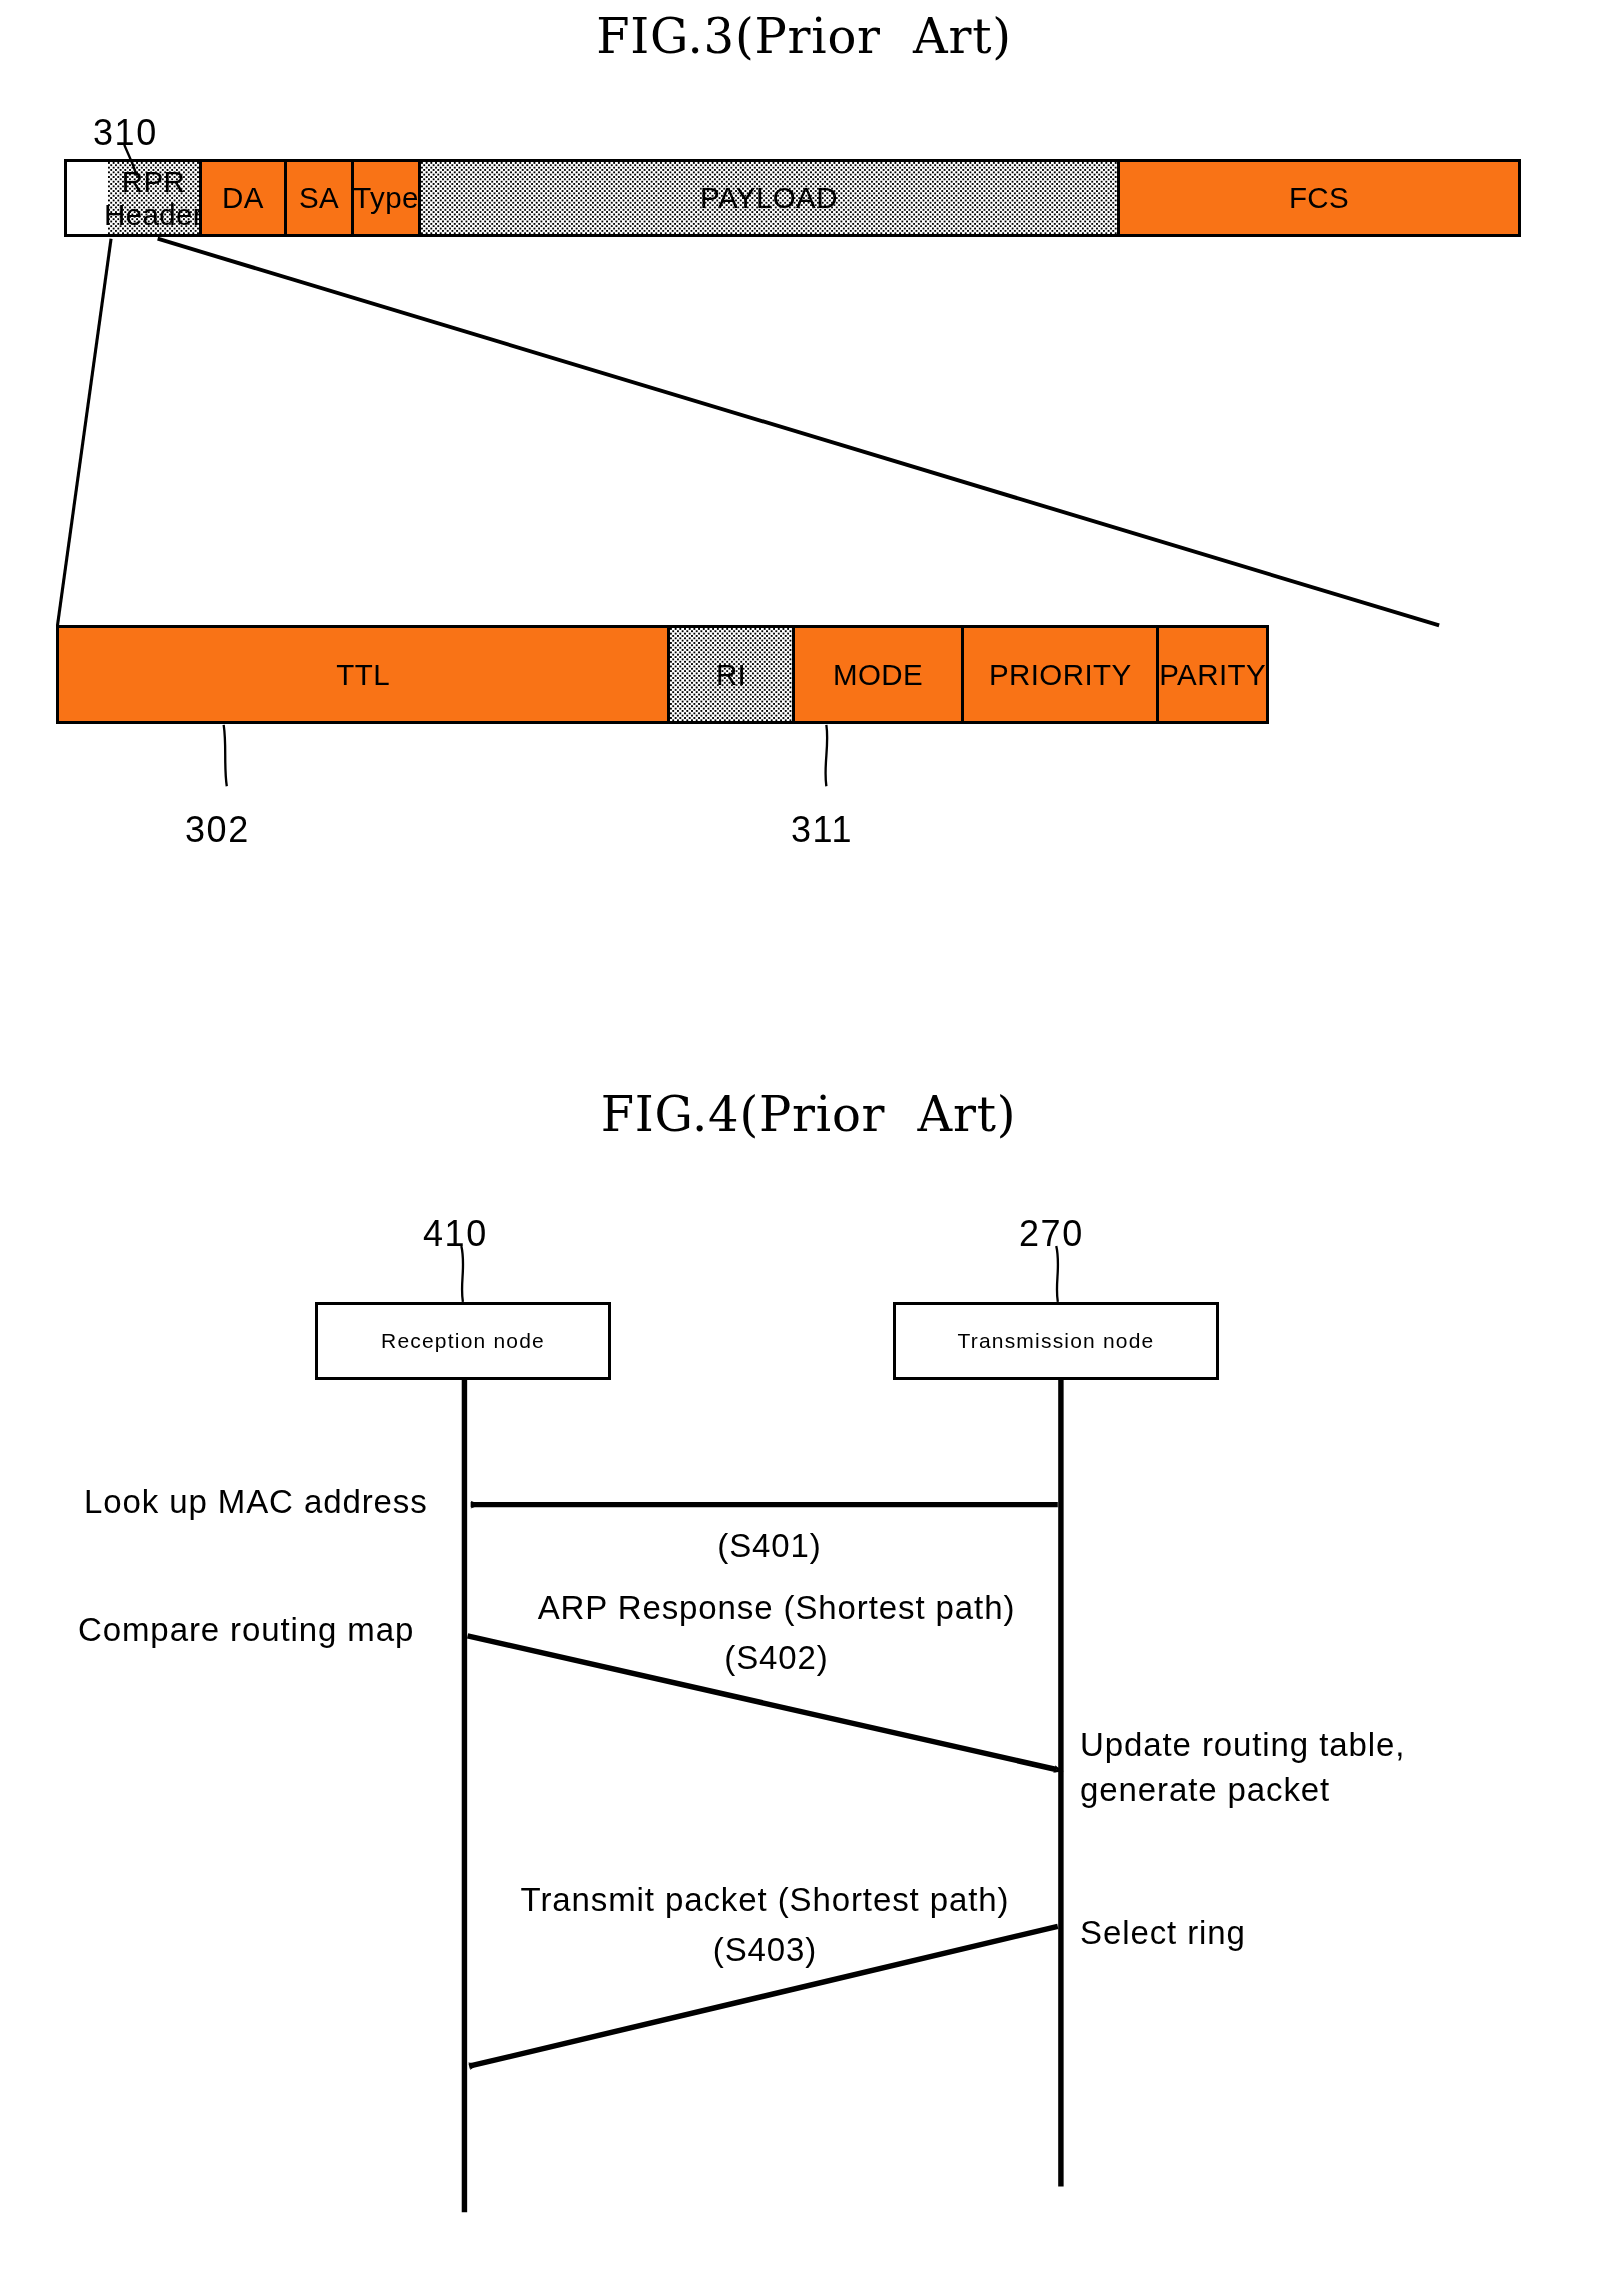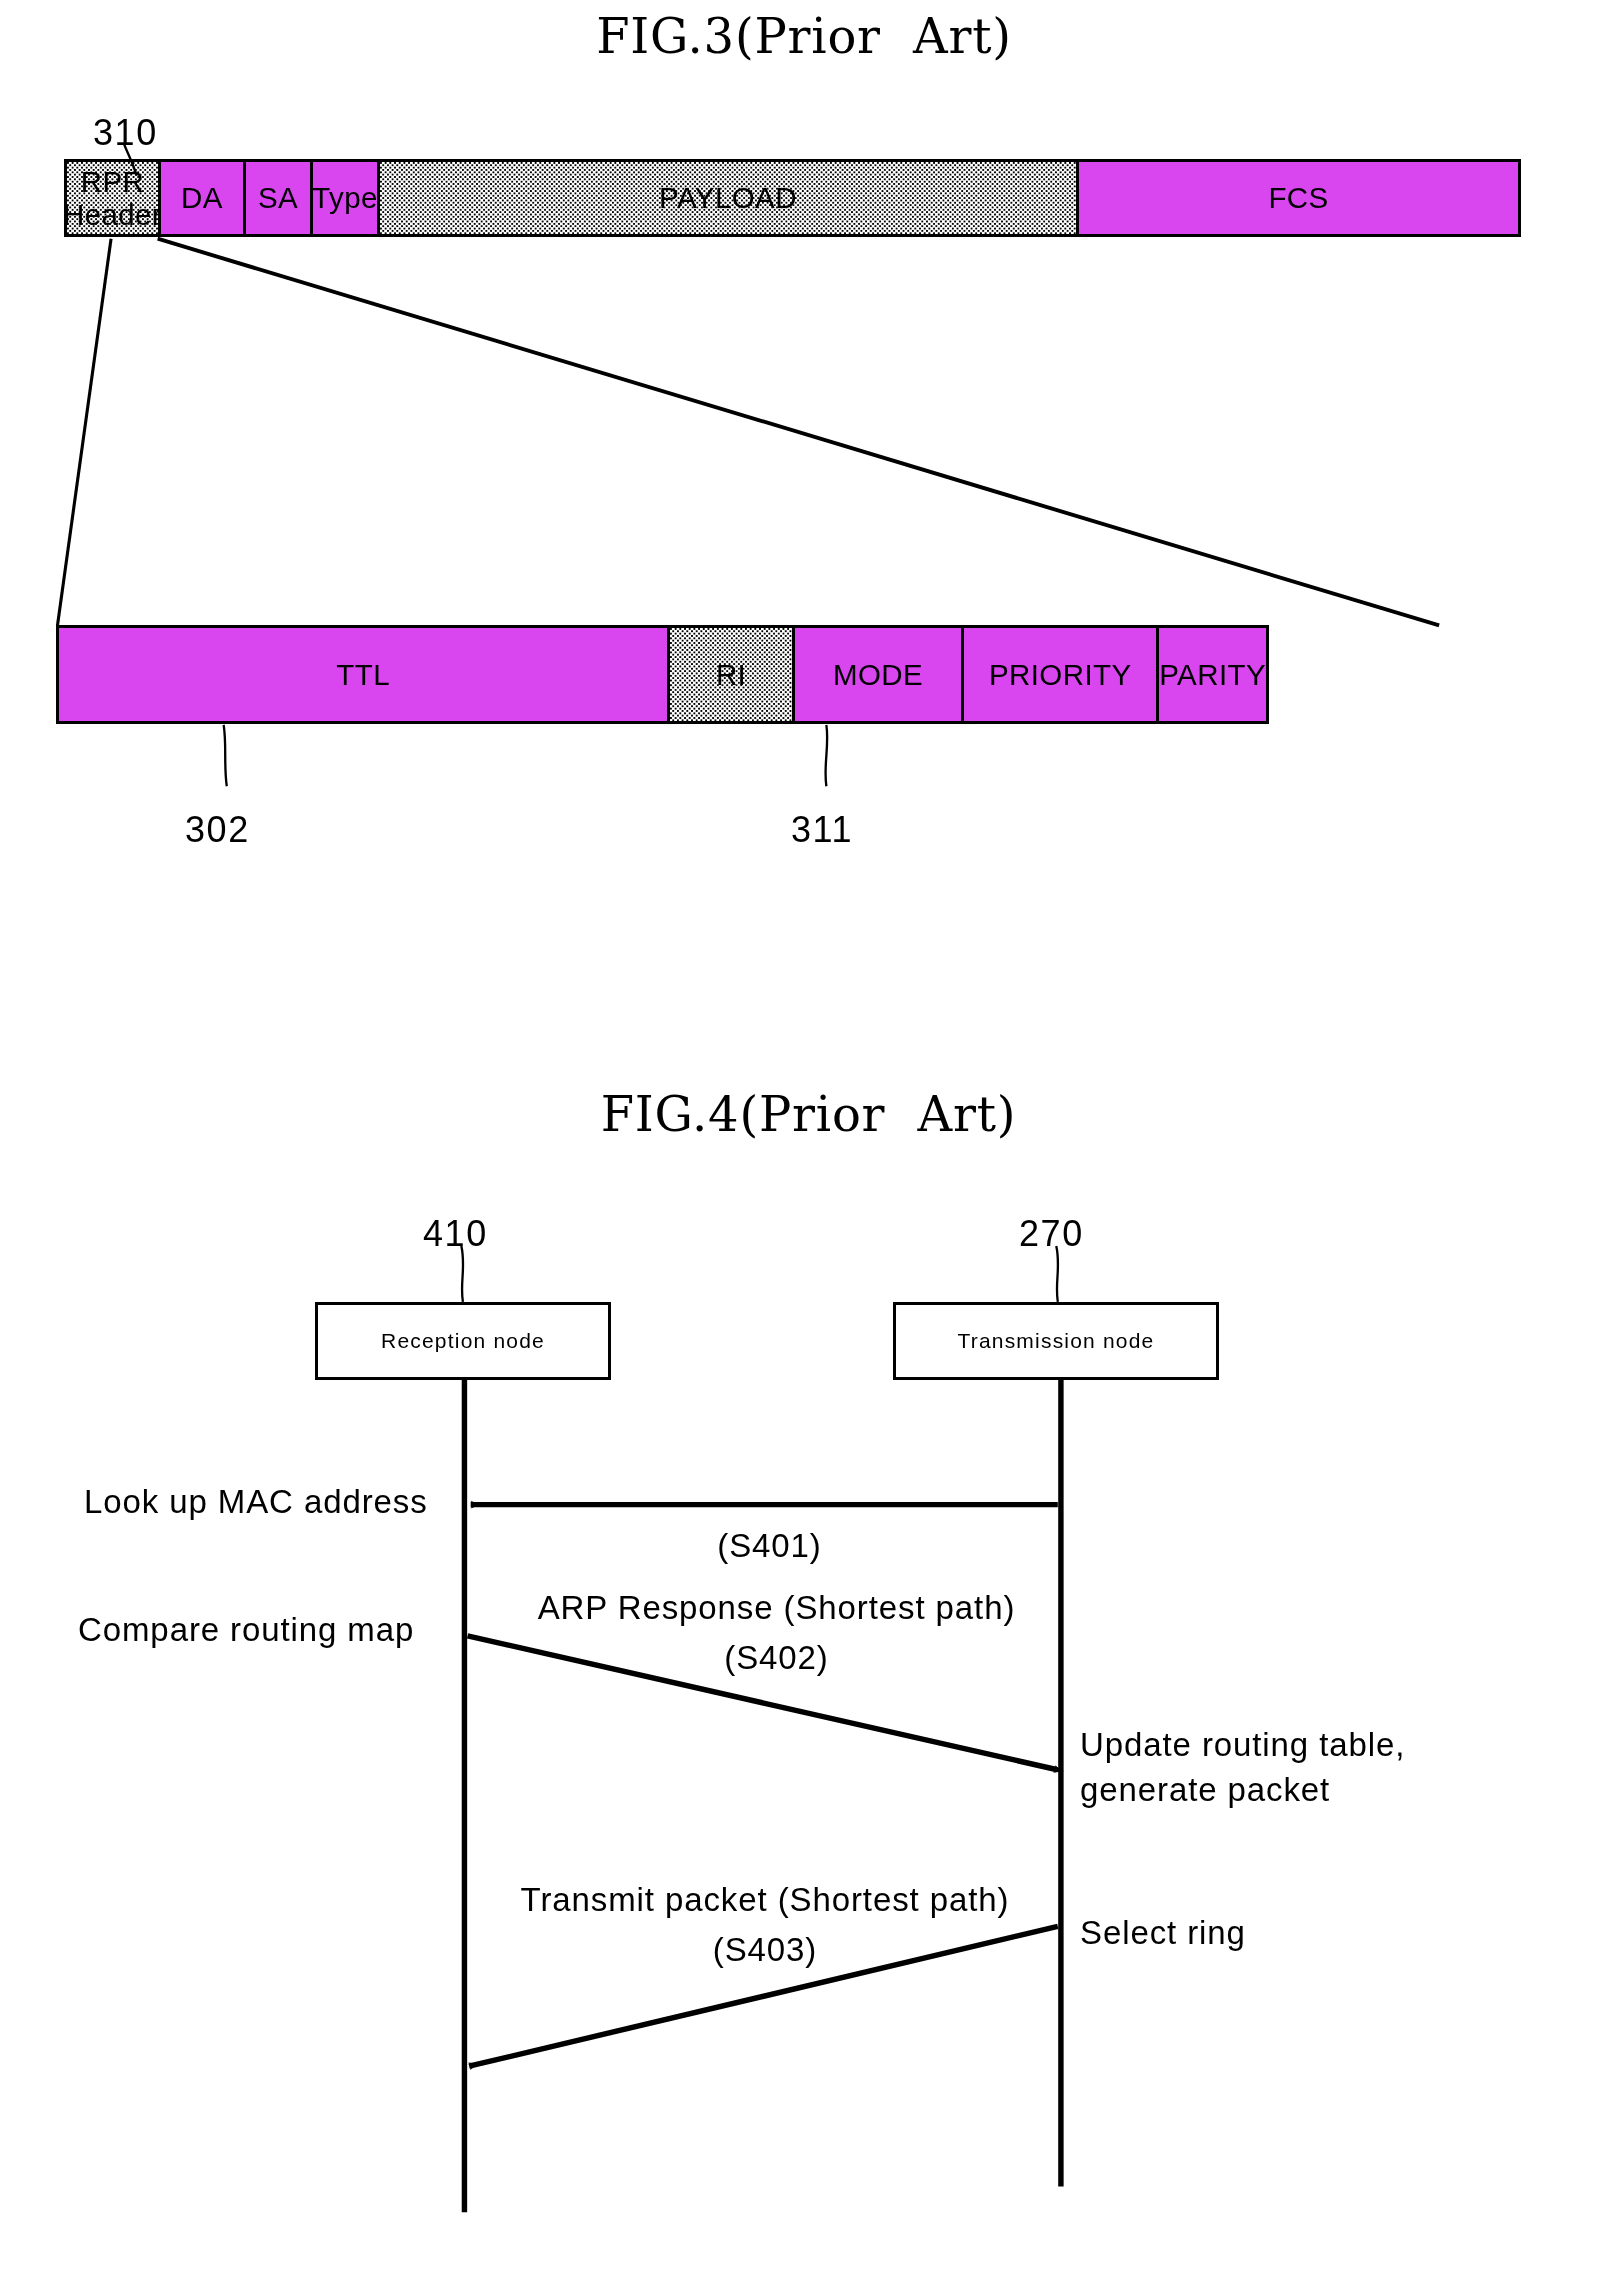--- a/index.html
+++ b/index.html
@@ -54,21 +54,21 @@
     box-sizing: border-box;
     display: flex;
     align-items: center;
     justify-content: center;
     text-align: center;
     font-family: "Liberation Sans", sans-serif;
     font-size: 29.5px;
     letter-spacing: 0.4px;
     line-height: 1.12;
     border-right: 3.1px solid #000;
-    background: #d946ef;
+    background: #f97316;
     color: #000;
     white-space: pre-line;
   }
   .pkt-cell:last-child { border-right: none; }
   .pkt-cell.stippled {
     
     background-color: #ffffff;
     background-image:
       radial-gradient(circle at 0.8px 0.8px, #000 0.9px, transparent 1px),
       radial-gradient(circle at 0.8px 0.8px, #000 0.9px, transparent 1px);
@@ -115,21 +115,21 @@
 </style>
 </head>
 <body>
 
 <div id="page">
 
   <div class="fig-title" id="fig3-title">FIG.3(Prior  Art)</div>
 
   <div class="ref-num" style="left:93px; top:112px;">310</div>
 
-  <div class="packet-bar" id="packet-bar" style="left:64px; top:159px; width:1457px; height:78px;">
+  <div class="packet-bar" id="packet-bar" style="left:64px; top:159px; width:1457px; height:78px;padding-left:41px;">
     <div class="pkt-cell stippled" style="width:94px;">RPR
 Header</div>
     <div class="pkt-cell" style="width:85px;">DA</div>
     <div class="pkt-cell" style="width:67px;">SA</div>
     <div class="pkt-cell" style="width:67px;">Type</div>
     <div class="pkt-cell stippled" style="width:699px;">PAYLOAD</div>
     <div class="pkt-cell" style="flex:1 1 auto;">FCS</div>
   </div>
 
   <div class="packet-bar" id="header-detail-bar" style="left:56px; top:625px; width:1213px; height:99px;">

